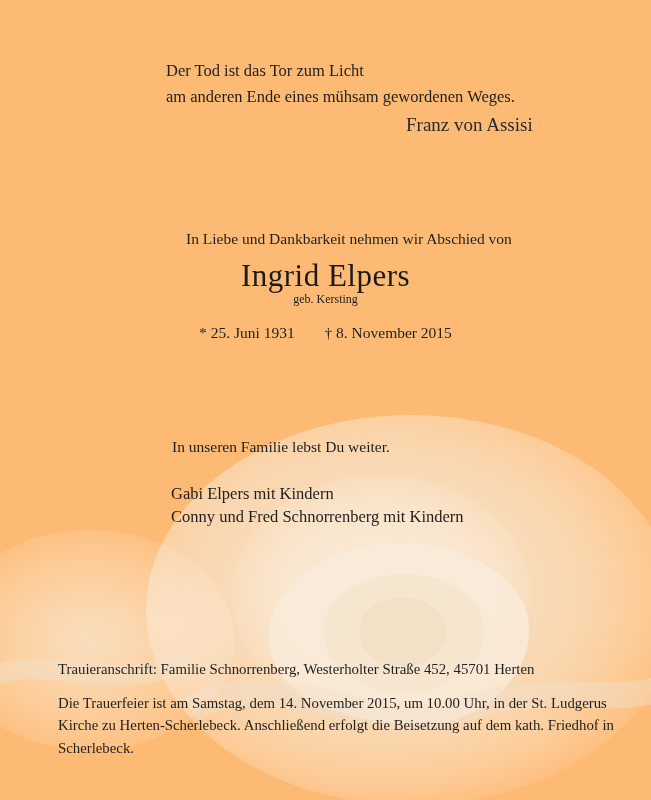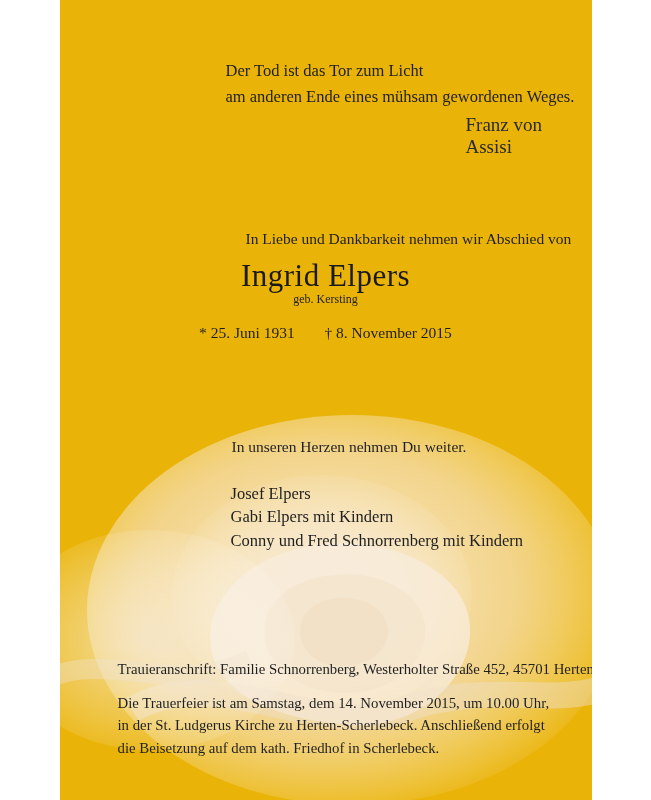--- a/index.html
+++ b/index.html
@@ -6,24 +6,24 @@
     margin: 0;
     padding: 0;
     background: #ffffff;
   }
   body {
     font-family: "Liberation Serif", serif;
     color: #2b2b2b;
   }
   #card {
     position: relative;
-    width: 532px;
+    width: 651px;
     height: 800px;
     margin: 0 auto;
-    background: #eab308;
+    background: #fdba74;
     overflow: hidden;
   }
   
   .bg-rose {
     position: absolute;
     right: -40px;
     bottom: -30px;
     width: 560px;
     height: 420px;
     pointer-events: none;
@@ -176,24 +176,23 @@
     <div class="name">Ingrid Elpers</div>
 
     <div class="maiden">geb. Kersting</div>
 
     <div class="dates">
       <span>* 25. Juni 1931</span>
       <span class="sep"></span>
       <span>† 8. November 2015</span>
     </div>
 
-    <div class="memory">In unseren Herzen nehmen Du weiter.</div>
+    <div class="memory">In unseren Familie lebst Du weiter.</div>
 
     <div class="family">
-      <div>Josef Elpers</div>
       <div>Gabi Elpers mit Kindern</div>
       <div>Conny und Fred Schnorrenberg mit Kindern</div>
     </div>
 
     <div class="footer">
       <div class="addr">Trauieranschrift: Familie Schnorrenberg, Westerholter Straße 452, 45701 Herten</div>
       <div class="service">Die Trauerfeier ist am Samstag, dem 14. November 2015, um 10.00 Uhr, in der St. Ludgerus Kirche zu Herten-Scherlebeck. Anschließend erfolgt die Beisetzung auf dem kath. Friedhof in Scherlebeck.</div>
     </div>
 
   </div>

